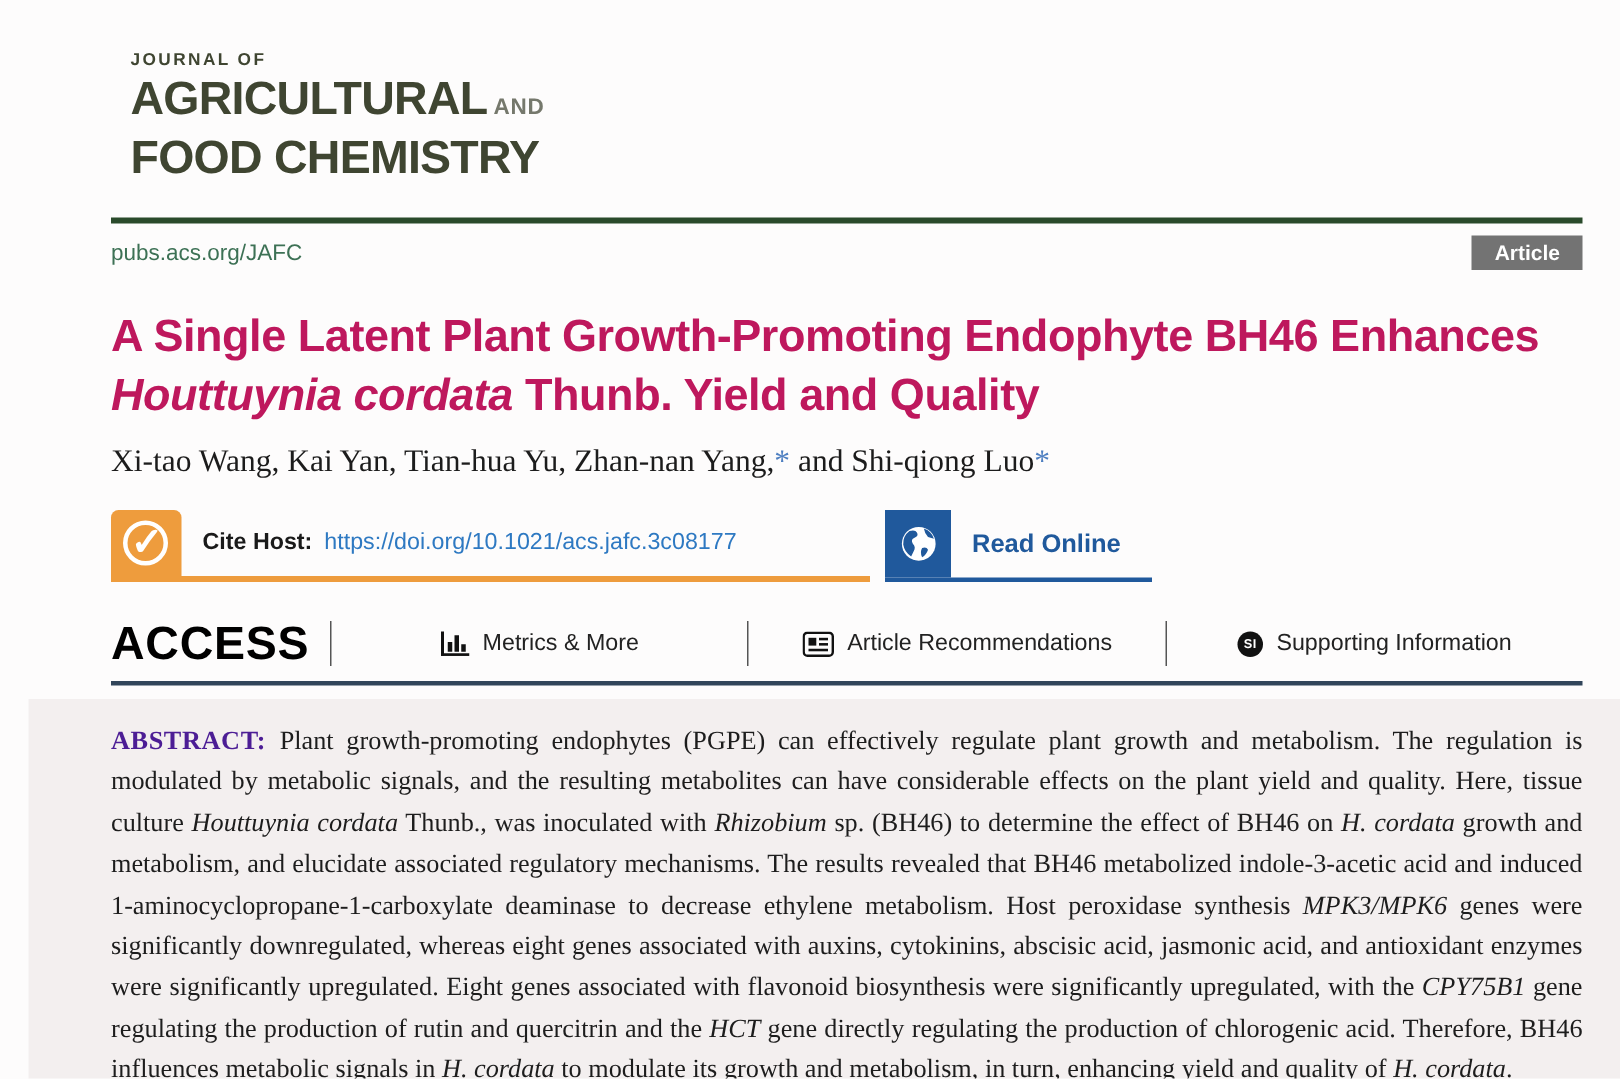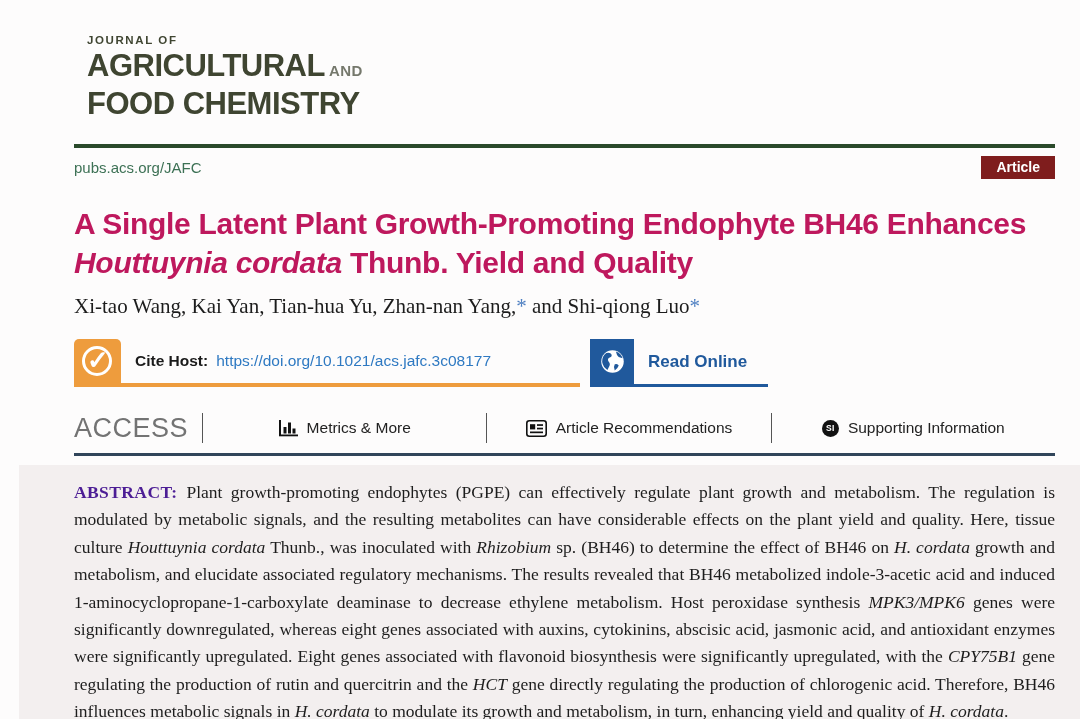--- a/index.html
+++ b/index.html
@@ -11,21 +11,21 @@
   
   .logo { margin-left: 13px; color: #3f4531; }
   .logo-kicker { font-size: 11.5px; font-weight: 700; letter-spacing: 1.6px; margin-bottom: 3px; }
   .logo-big { font-size: 31px; font-weight: 800; letter-spacing: -0.5px; line-height: 33px; }
   .logo-and { font-size: 15px; font-weight: 700; color: #75786c; letter-spacing: 0.5px; margin-left: 4px; }
 
   .rule-green { height: 4px; background: #2a4a2b; margin-top: 24px; }
 
   .url-row { display: flex; justify-content: space-between; align-items: center; margin-top: 6px; height: 26px; }
   .journal-url { font-size: 15px; color: #3d7155; text-decoration: none; cursor: pointer; }
-  .article-badge { background: #7f1d1d; color: #fff; font-size: 14px; font-weight: 700; padding: 3px 15px 4px; cursor: pointer; }
+  .article-badge { background: #737373; color: #fff; font-size: 14px; font-weight: 700; padding: 3px 15px 4px; cursor: pointer; }
 
   
   .title { margin-top: 24px; font-size: 30px; line-height: 39px; font-weight: 700; letter-spacing: -0.3px; color: #be185d; }
   .title em { font-style: italic; }
   .authors { margin-top: 12px; font-family: "Liberation Serif", serif; font-size: 21px; color: #1c1c1c; }
   .star { color: #4e7fc1; }
 
   
   .cite-row { display: flex; margin-top: 20px; align-items: flex-end; }
   .cite-box { width: 506px; display: flex; align-items: center; border-bottom: 4px solid #ee9c3d; }
@@ -33,21 +33,21 @@
   .check-ring { position: absolute; top: 7px; left: 8px; width: 30px; height: 30px; border: 3px solid #fff; border-radius: 50%; }
   .check-mark { position: absolute; top: 6px; left: 9px; width: 30px; height: 30px; color: #fff; font-size: 26px; font-weight: 700; line-height: 30px; text-align: center; }
   .cite-label { font-size: 15.5px; font-weight: 700; color: #1a1a1a; margin-left: 14px; white-space: nowrap; }
   .doi-link { font-size: 15.5px; color: #2e79c2; text-decoration: none; margin-left: 8px; white-space: nowrap; cursor: pointer; }
   .read-box { margin-left: 10px; width: 178px; display: flex; align-items: center; border-bottom: 3px solid #20599c; cursor: pointer; }
   .globe-tile { width: 44px; height: 45px; background: #20599c; display: flex; align-items: center; justify-content: center; flex: 0 0 auto; }
   .read-label { font-size: 17px; font-weight: 700; color: #20599c; margin-left: 14px; white-space: nowrap; }
 
   
   .access-row { display: flex; align-items: center; margin-top: 22px; height: 38px; }
-  .access-label { font-size: 27px; font-weight: 400; color: #737373; letter-spacing: 0.5px; text-decoration: none; cursor: pointer; padding-right: 14px; }
+  .access-label { font-size: 31px; font-weight: 700; color: #000000; letter-spacing: 0.5px; text-decoration: none; cursor: pointer; padding-right: 14px; }
   .vdiv { width: 1px; height: 30px; background: #555; }
   .access-item { flex: 1; display: flex; align-items: center; justify-content: center; gap: 9px; font-size: 15.5px; color: #222; text-decoration: none; cursor: pointer; }
   .si-badge { width: 17px; height: 17px; border-radius: 50%; background: #111; color: #fff; font-size: 8.5px; font-weight: 700; display: inline-flex; align-items: center; justify-content: center; letter-spacing: 0.3px; }
 
   .rule-navy { height: 3px; background: #31455a; margin-top: 6px; }
 
   
   .abstract-wrap { background: #f3efef; margin: 9px -25px 0 -55px; padding: 14px 25px 17px 55px; }
   .abstract-text { font-family: "Liberation Serif", serif; font-size: 17.5px; line-height: 27.4px; color: #1d1d1d; text-align: justify; }
   .sec-label { color: #4c1d95; font-weight: 700; letter-spacing: 0.4px; margin-right: 9px; }

